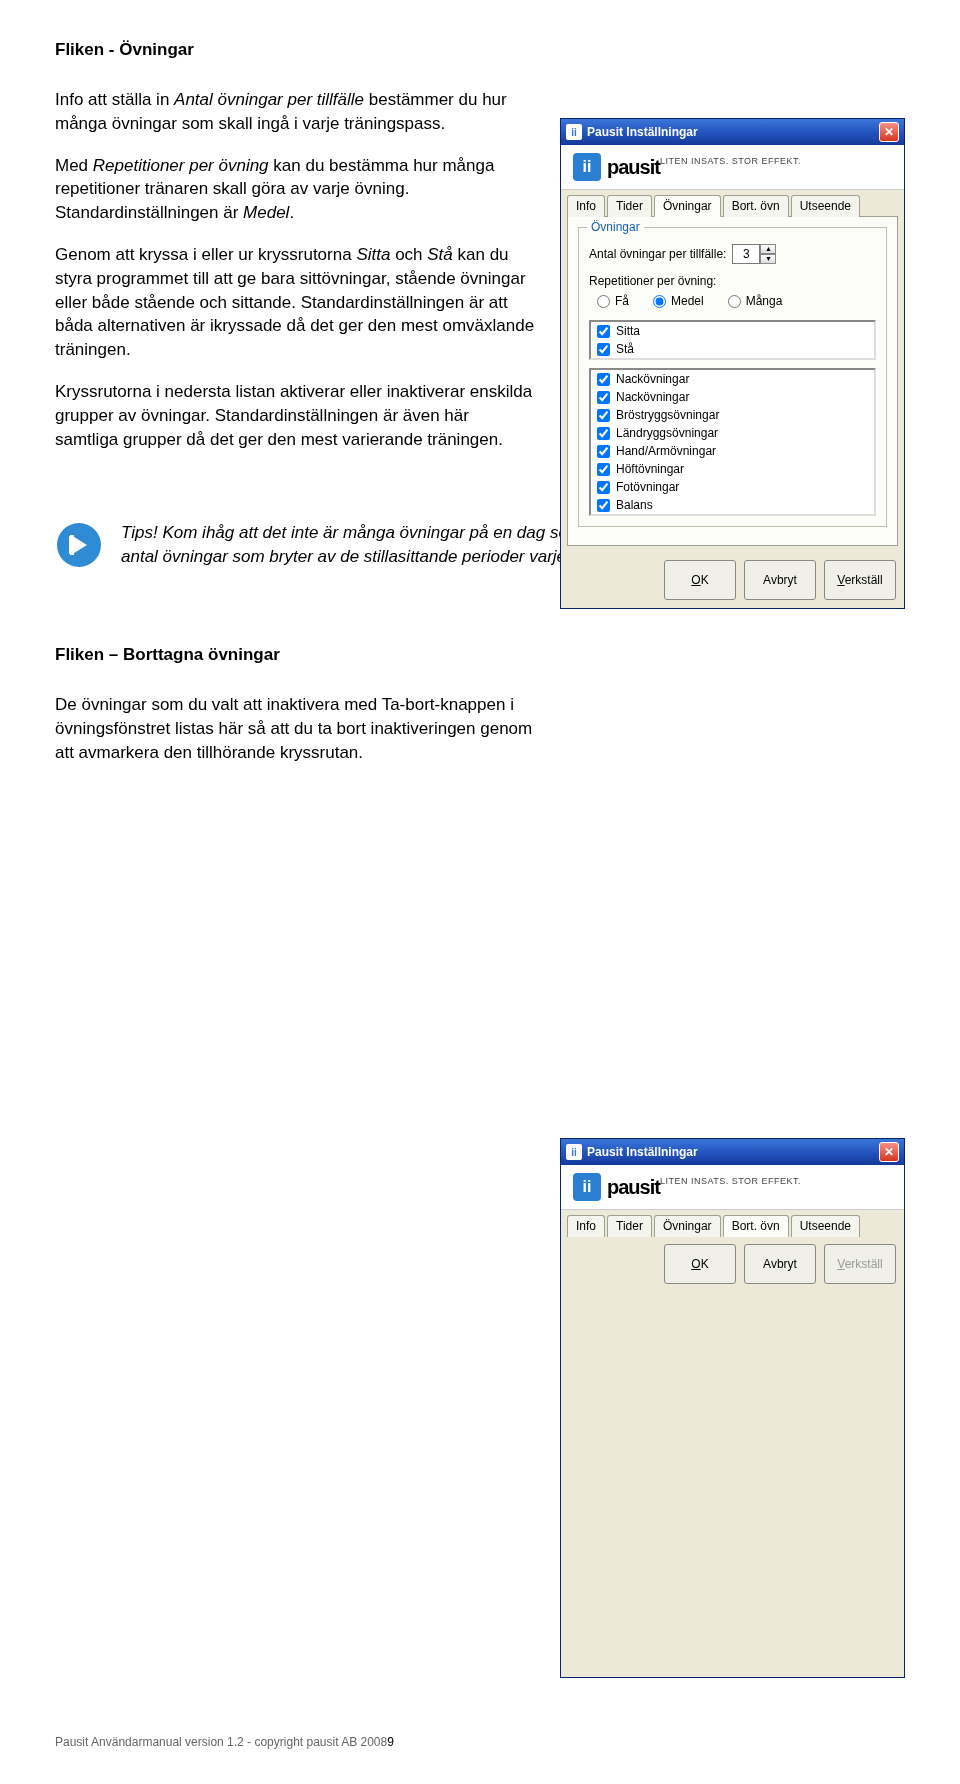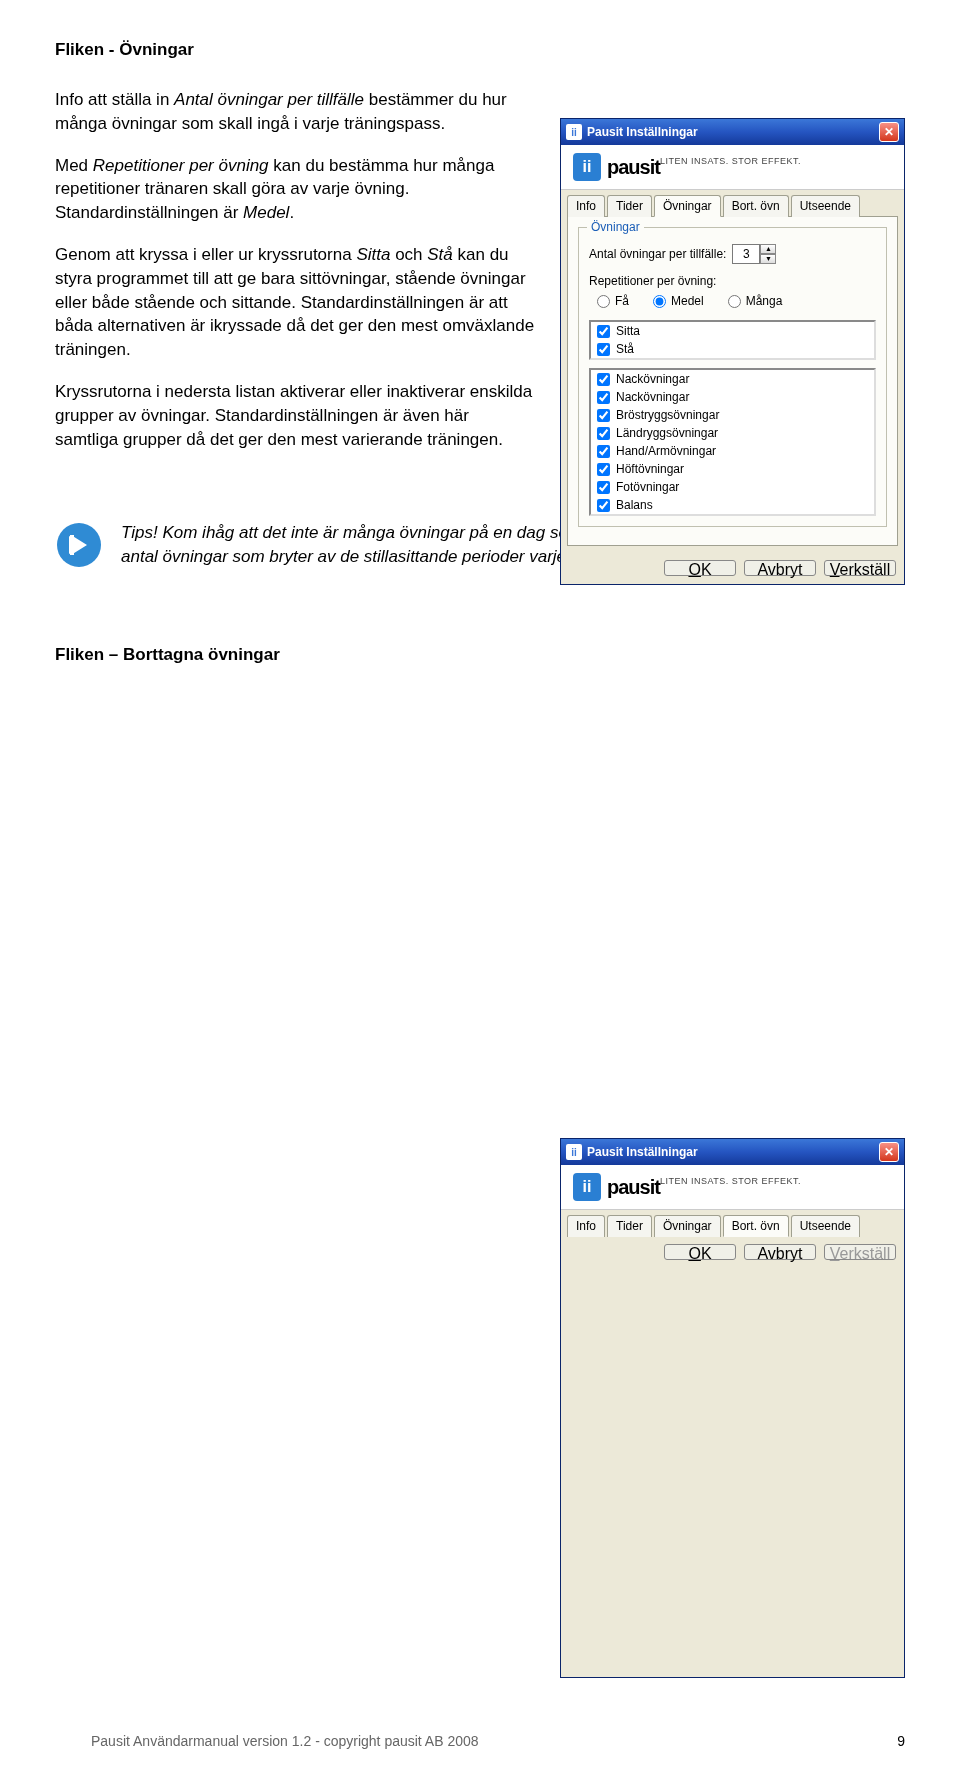--- a/index.html
+++ b/index.html
@@ -14,21 +14,21 @@
     padding: 40px 55px;
   }
   .heading { font-weight: bold; margin-bottom: 28px; }
   .body-text { max-width: 480px; line-height: 1.4; }
   .body-text p { margin-bottom: 18px; }
   .italic { font-style: italic; }
   .tip-row { display: flex; align-items: flex-start; margin-top: 70px; gap: 18px; max-width: 820px; }
   .tip-icon { width: 48px; height: 48px; flex: 0 0 48px; }
   .tip-text { font-style: italic; line-height: 1.4; }
   .section2 { margin-top: 76px; }
-  .footer { position: absolute; bottom: 35px; left: 55px; right: 55px; display: flex; justify-content: space-between; font-size: 14px; color: #666; margin-left: 36px; }
+  .footer { position: absolute; bottom: 35px; left: 55px; right: 55px; display: flex; justify-content: flex-start; font-size: 12px; color: #666; }
   .footer .pagenum { color: #000; }
 
   
   .dialog {
     position: absolute;
     width: 345px;
     border: 1px solid #0a246a;
     background: #ece9d8;
     font-family: Tahoma, Arial, sans-serif;
     font-size: 12px;
@@ -121,23 +121,23 @@
     display: flex; align-items: center; gap: 6px;
     padding: 2px 6px; font-size: 12px;
   }
   .checklist input { margin: 0; }
 
   .buttons-row {
     display: flex; justify-content: flex-end; gap: 8px;
     padding: 8px;
   }
   .btn {
-    min-width: 72px; height: 16px;
+    min-width: 72px; height: 40px;
     border: 1px solid #888; background: #f0f0e8;
-    font-size: 16px; cursor: default;
+    font-size: 12px; cursor: default;
     border-radius: 3px;
   }
   .btn.disabled { color: #999; }
 
   .desc-text { font-size: 12px; color: #000; margin: 6px 0; }
 </style>
 </head>
 <body>
 
 <div>
@@ -165,20 +165,23 @@
       <path d="M15 14 h4 v20 h-4 z M19 19 l12 5 -12 5 z" fill="#fff"></path>
     </svg>
   </div>
   <div class="tip-text">
     <span>Tips!</span><span> Kom ihåg att det inte är många övningar på en dag som är eftersträvansvärt utan det är lagom antal övningar som bryter av de stillasittande perioder varje dag som gör mest nytta.</span>
   </div>
 </div>
 
 <div class="section2">
   <div class="heading">Fliken – Borttagna övningar</div>
+  <div class="body-text">
+    <p>De övningar som du valt att inaktivera med Ta-bort-knappen i övningsfönstret listas här så att du ta bort inaktiveringen genom att avmarkera den tillhörande kryssrutan.</p>
+  </div>
 </div>
 
 <div class="dialog top">
   <div class="titlebar">
     <div class="appicon">ii</div>
     <div class="titlebar-text">Pausit Inställningar</div>
     <div class="close-btn">✕</div>
   </div>
   <div class="logo-area">
     <div class="logo-icon">ii</div>

